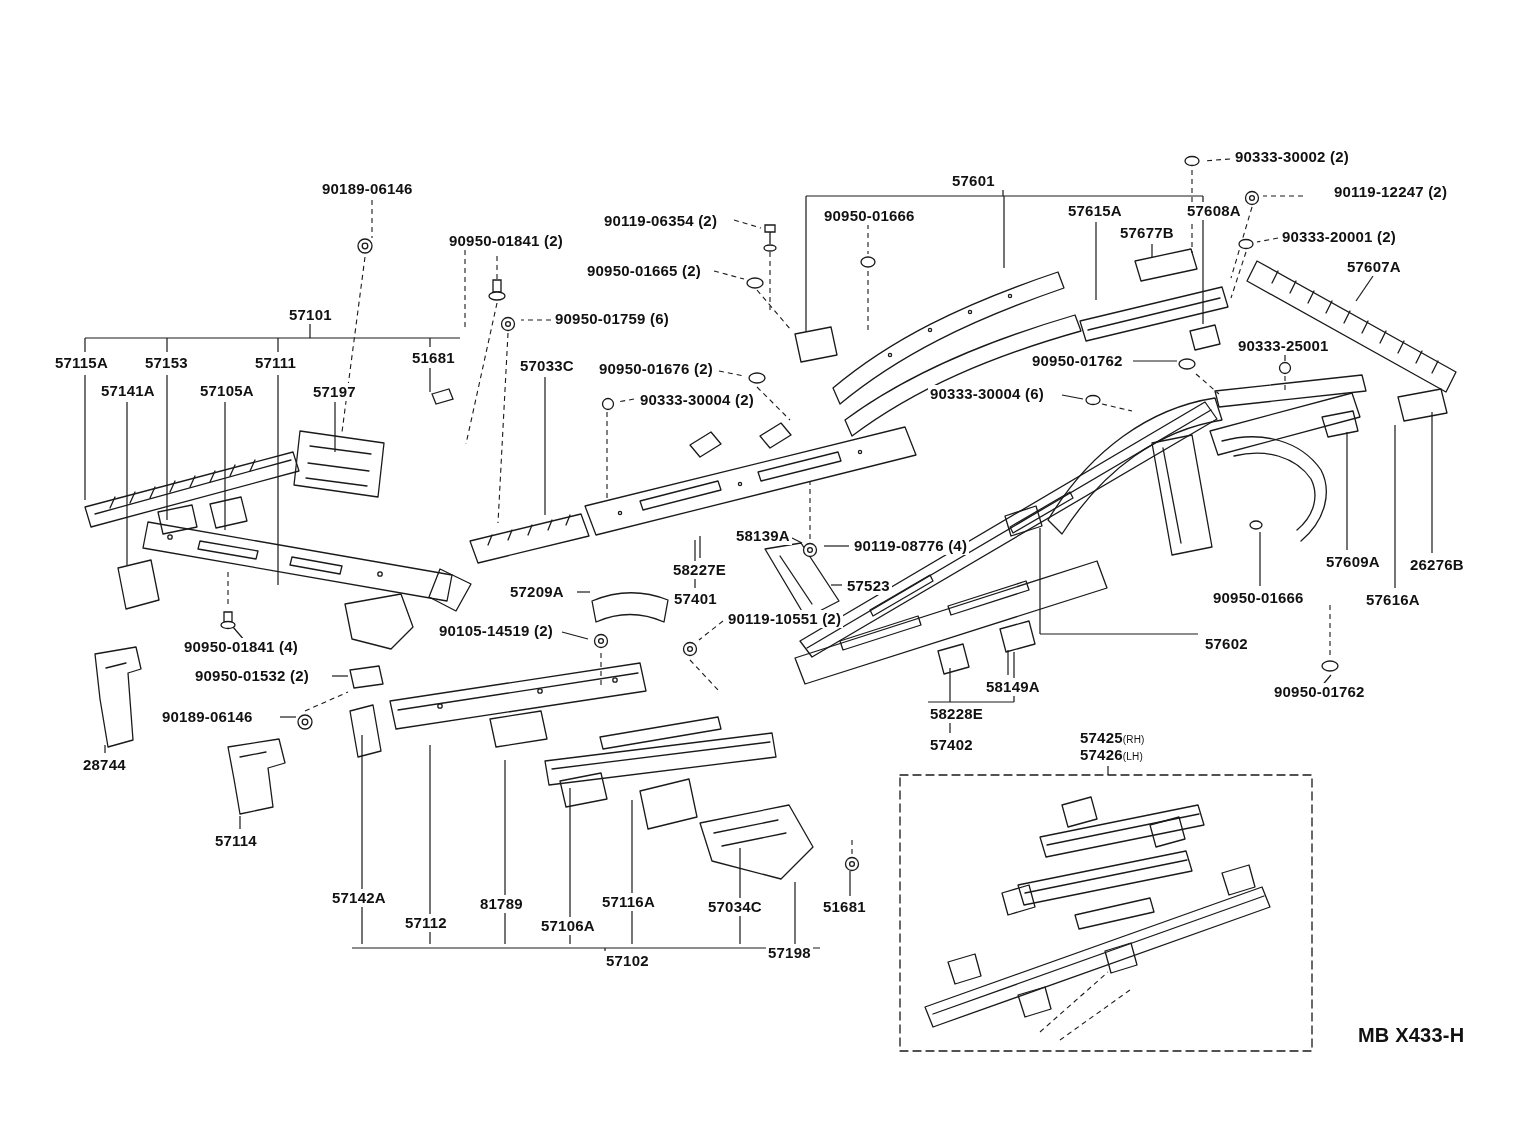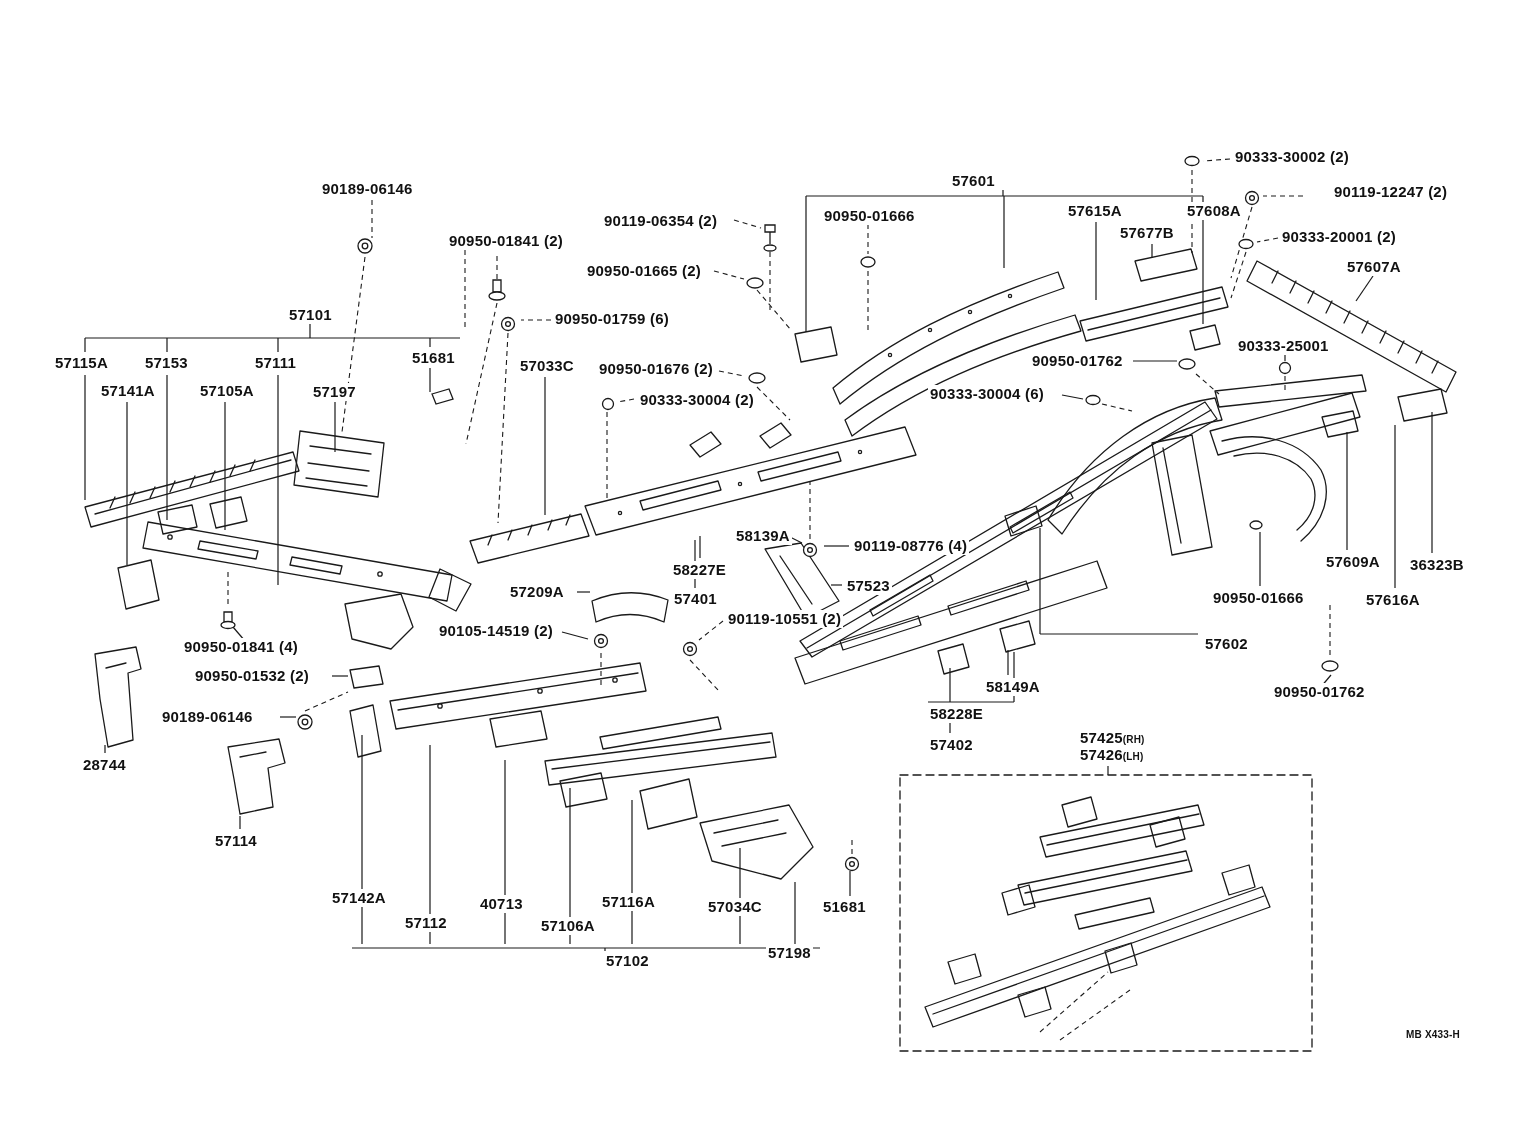--- a/index.html
+++ b/index.html
@@ -17,22 +17,22 @@
     position: absolute;
     font-weight: bold;
     font-size: 15px;
     line-height: 18px;
     letter-spacing: 0.2px;
     color: #111;
     background: #ffffff;
     padding: 0 2px;
     white-space: nowrap;
   }
-  .lbl .sfx { font-size: 10px; font-weight: bold; }
-  .plate { font-size: 10px; margin-left: 48px; }
+  .lbl .sfx { font-size: 10px; font-weight: normal; }
+  .plate { font-size: 20px; }
 </style>
 </head>
 <body>
 
 <div class="stage">
 
   <svg class="art" width="1536" height="1146" viewBox="0 0 1536 1146" xmlns="http://www.w3.org/2000/svg">
     <g fill="none" stroke="#1a1a1a" stroke-width="1.3" stroke-linecap="round" stroke-linejoin="round">
 
       <path d="M85,507 L293,452 L299,471 L91,527 Z"></path>
@@ -276,40 +276,40 @@
   <div class="lbl" style="left:1030px;top:352px">90950-01762</div>
   <div class="lbl" style="left:1236px;top:337px">90333-25001</div>
   <div class="lbl" style="left:928px;top:385px">90333-30004 (6)</div>
   <div class="lbl" style="left:734px;top:527px">58139A</div>
   <div class="lbl" style="left:852px;top:537px">90119-08776 (4)</div>
   <div class="lbl" style="left:671px;top:561px">58227E</div>
   <div class="lbl" style="left:845px;top:577px">57523</div>
   <div class="lbl" style="left:508px;top:583px">57209A</div>
   <div class="lbl" style="left:672px;top:590px">57401</div>
   <div class="lbl" style="left:1324px;top:553px">57609A</div>
-  <div class="lbl" style="left:1408px;top:556px">36323B</div>
+  <div class="lbl" style="left:1408px;top:556px">26276B</div>
   <div class="lbl" style="left:1211px;top:589px">90950-01666</div>
   <div class="lbl" style="left:1364px;top:591px">57616A</div>
   <div class="lbl" style="left:437px;top:622px">90105-14519 (2)</div>
   <div class="lbl" style="left:726px;top:610px">90119-10551 (2)</div>
   <div class="lbl" style="left:182px;top:638px">90950-01841 (4)</div>
   <div class="lbl" style="left:1203px;top:635px">57602</div>
   <div class="lbl" style="left:193px;top:667px">90950-01532 (2)</div>
   <div class="lbl" style="left:984px;top:678px">58149A</div>
   <div class="lbl" style="left:1272px;top:683px">90950-01762</div>
   <div class="lbl" style="left:160px;top:708px">90189-06146</div>
   <div class="lbl" style="left:928px;top:705px">58228E</div>
   <div class="lbl" style="left:928px;top:736px">57402</div>
   <div class="lbl" style="left:1078px;top:729px"><span>57425</span><span class="sfx">(RH)</span></div>
   <div class="lbl" style="left:1078px;top:746px"><span>57426</span><span class="sfx">(LH)</span></div>
   <div class="lbl" style="left:81px;top:756px">28744</div>
   <div class="lbl" style="left:213px;top:832px">57114</div>
   <div class="lbl" style="left:330px;top:889px">57142A</div>
   <div class="lbl" style="left:403px;top:914px">57112</div>
-  <div class="lbl" style="left:478px;top:895px">40713</div>
+  <div class="lbl" style="left:478px;top:895px">81789</div>
   <div class="lbl" style="left:600px;top:893px">57116A</div>
   <div class="lbl" style="left:539px;top:917px">57106A</div>
   <div class="lbl" style="left:706px;top:898px">57034C</div>
   <div class="lbl" style="left:821px;top:898px">51681</div>
   <div class="lbl" style="left:766px;top:944px">57198</div>
   <div class="lbl" style="left:604px;top:952px">57102</div>
   <div class="lbl plate" style="left:1356px;top:1026px">MB X433-H</div>
 
 </div>
 

